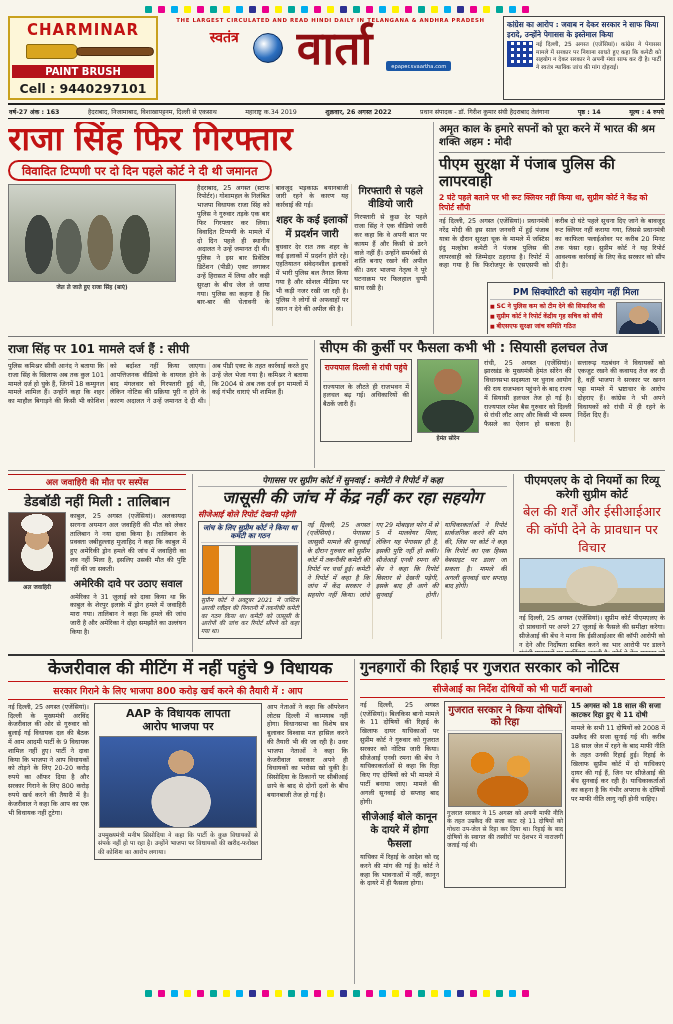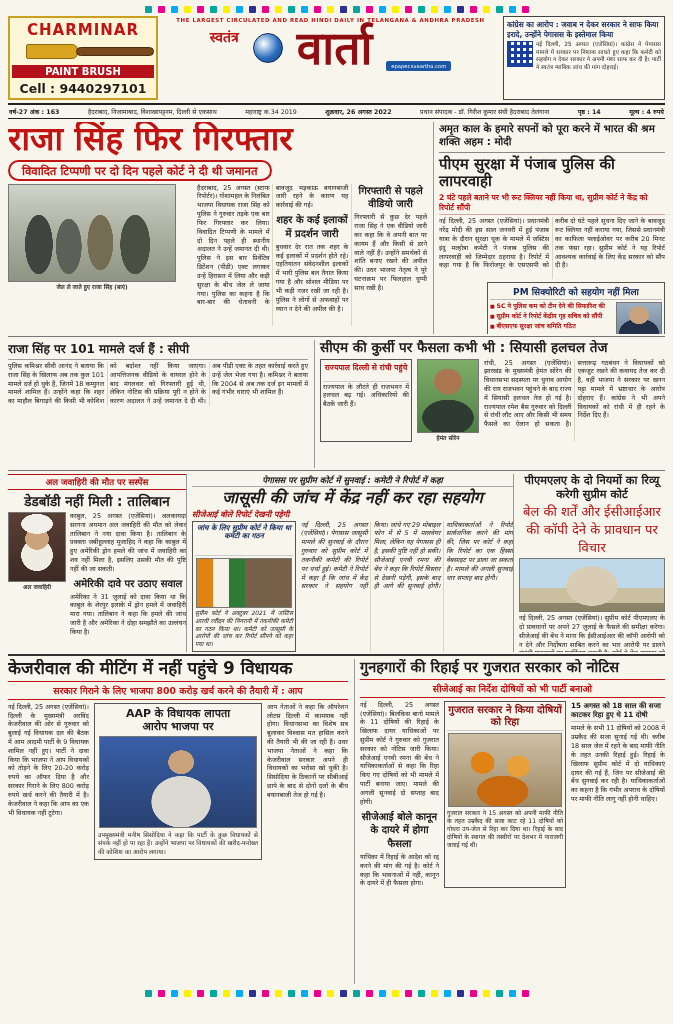--- a/index.html
+++ b/index.html
@@ -90,55 +90,55 @@
   .cm-content { display:flex; gap:5px; }
   .cm-box { width:92px; flex:none; border:1px solid #555; padding:2px; }
   .cm-box-title { color:#b31212; font-size:7.6px; font-weight:bold; text-align:center; border-bottom:1px solid #ccc; padding-bottom:9px; margin-bottom:1px; }
   .cm-photo-wrap { width:62px; flex:none; }
   .cm-photo { width:62px; height:74px;
       background: radial-gradient(14px 13px at 50% 30%, #a9764f 98%, transparent),
                   radial-gradient(26px 18px at 50% 80%, #2e3b33 98%, transparent),
                   linear-gradient(#7fae6a,#4f7f46); border:1px solid #777; }
   .cm-cols { flex:1; overflow:hidden; }
   
-  .rowE { height:182px; display:flex; margin-top:2px; border-top:1px solid #777; padding-top:3px; overflow:hidden; }
+  .rowE { height:182px; display:flex; gap:6px; margin-top:2px; border-top:1px solid #777; padding-top:3px; overflow:hidden; }
   .zaw { width:178px; flex:none; overflow:hidden; }
   .zaw-kicker { color:#b31212; font-size:8.6px; font-weight:bold; text-align:center;
                 border-top:1px solid #b31212; border-bottom:1px solid #b31212; padding:1px 0; }
   .zaw-head { font-size:13.5px; font-weight:bold; text-align:center; margin:2px 0; }
   .zaw-content { display:flex; gap:4px; }
   .zaw-photo-wrap { width:58px; flex:none; }
   .zaw-photo { width:58px; height:70px;
       background: radial-gradient(16px 10px at 50% 16%, #f2efe8 98%, transparent),
                   radial-gradient(12px 11px at 50% 38%, #caa27b 98%, transparent),
                   radial-gradient(16px 16px at 50% 62%, #efece2 98%, transparent),
                   linear-gradient(#5a3f35,#3c2a24); border:1px solid #777; }
   .zaw-cols { flex:1; overflow:hidden; }
   .peg { flex:1; border-left:1px solid #999; padding-left:5px; overflow:hidden;font-style:italic; }
   .peg-kicker { font-size:8.4px; font-weight:bold; text-align:center; border-bottom:1px solid #aaa; padding-bottom:1px; }
   .peg-head { font-size:16px; font-weight:bold; text-align:center; line-height:1.1; margin:2px 0 1px; }
   .peg-deck { color:#b31212; font-size:8px; font-weight:bold; margin-bottom:2px; }
   .peg-content { display:flex; gap:5px; }
   .peg-box { width:104px; flex:none; border:1px solid #555; padding:2px; }
-  .peg-box-title { color:#12285c; font-size:7.1px; font-weight:bold; text-align:center; line-height:1.25; border-bottom:1px solid #ccc; padding-bottom:14px; }
+  .peg-box-title { color:#12285c; font-size:7.1px; font-weight:bold; text-align:center; line-height:1.25; border-bottom:1px solid #ccc; padding-bottom:1px; }
   .peg-photo { width:96px; height:50px; margin:2px auto;
       background: linear-gradient(90deg,#e08214 0 16px, #f5f2e8 16px 32px, #2f7a35 32px 48px, #76604a 48px),
                   #76604a; border:1px solid #777; }
   .peg-box-body { font-size:5.9px; line-height:1.3; text-align:justify; }
   .peg-cols { flex:1; overflow:hidden; }
   .pmla { width:152px; flex:none; border-left:1px solid #999; padding-left:5px; overflow:hidden; }
   .pmla-head { font-size:11.3px; font-weight:bold; line-height:1.2; text-align:center; }
   .pmla-deck { color:#b31212; font-size:13px; font-weight:normal; text-align:center; margin:1px 3px 2px; }
   .pmla-photo { width:100%; height:54px; margin-bottom:2px;
       background: radial-gradient(26px 20px at 50% 52%, #d8cdb4 98%, transparent),
                   linear-gradient(180deg,#bfd8ea 0 55%, #cabf9f 55% 85%, #8b8468 85%); border:1px solid #777; }
   
   .rowF { height:330px; display:flex; gap:6px; margin-top:2px; border-top:2px solid #333; padding-top:3px; overflow:hidden; }
   .kej { width:340px; flex:none; overflow:hidden; }
-  .kej-head { font-size:17px; font-weight:bold; line-height:1.1; }
+  .kej-head { font-size:17px; font-weight:bold; line-height:1.1;margin-left:40px; }
   .redbar { color:#c21313; font-size:9.3px; font-weight:bold; text-align:center;
             border-top:1px solid #c21313; border-bottom:1px solid #c21313; padding:2px 0; margin:3px 0; }
   .kej-content { display:flex; gap:5px; }
   .kej-colA, .kej-colB { flex:1; overflow:hidden; }
   .kej-box { width:168px; flex:none; border:1px solid #555; padding:3px; }
   .kej-box-title { font-size:11px; font-weight:bold; text-align:center; line-height:1.2; }
   .kej-photo { width:158px; height:92px; margin:3px auto;
       background: radial-gradient(13px 12px at 52% 28%, #caa27b 98%, transparent),
                   radial-gradient(30px 26px at 52% 72%, #dcd8d2 98%, transparent),
                   linear-gradient(#3a5fa8,#27406f); border:1px solid #777; }

